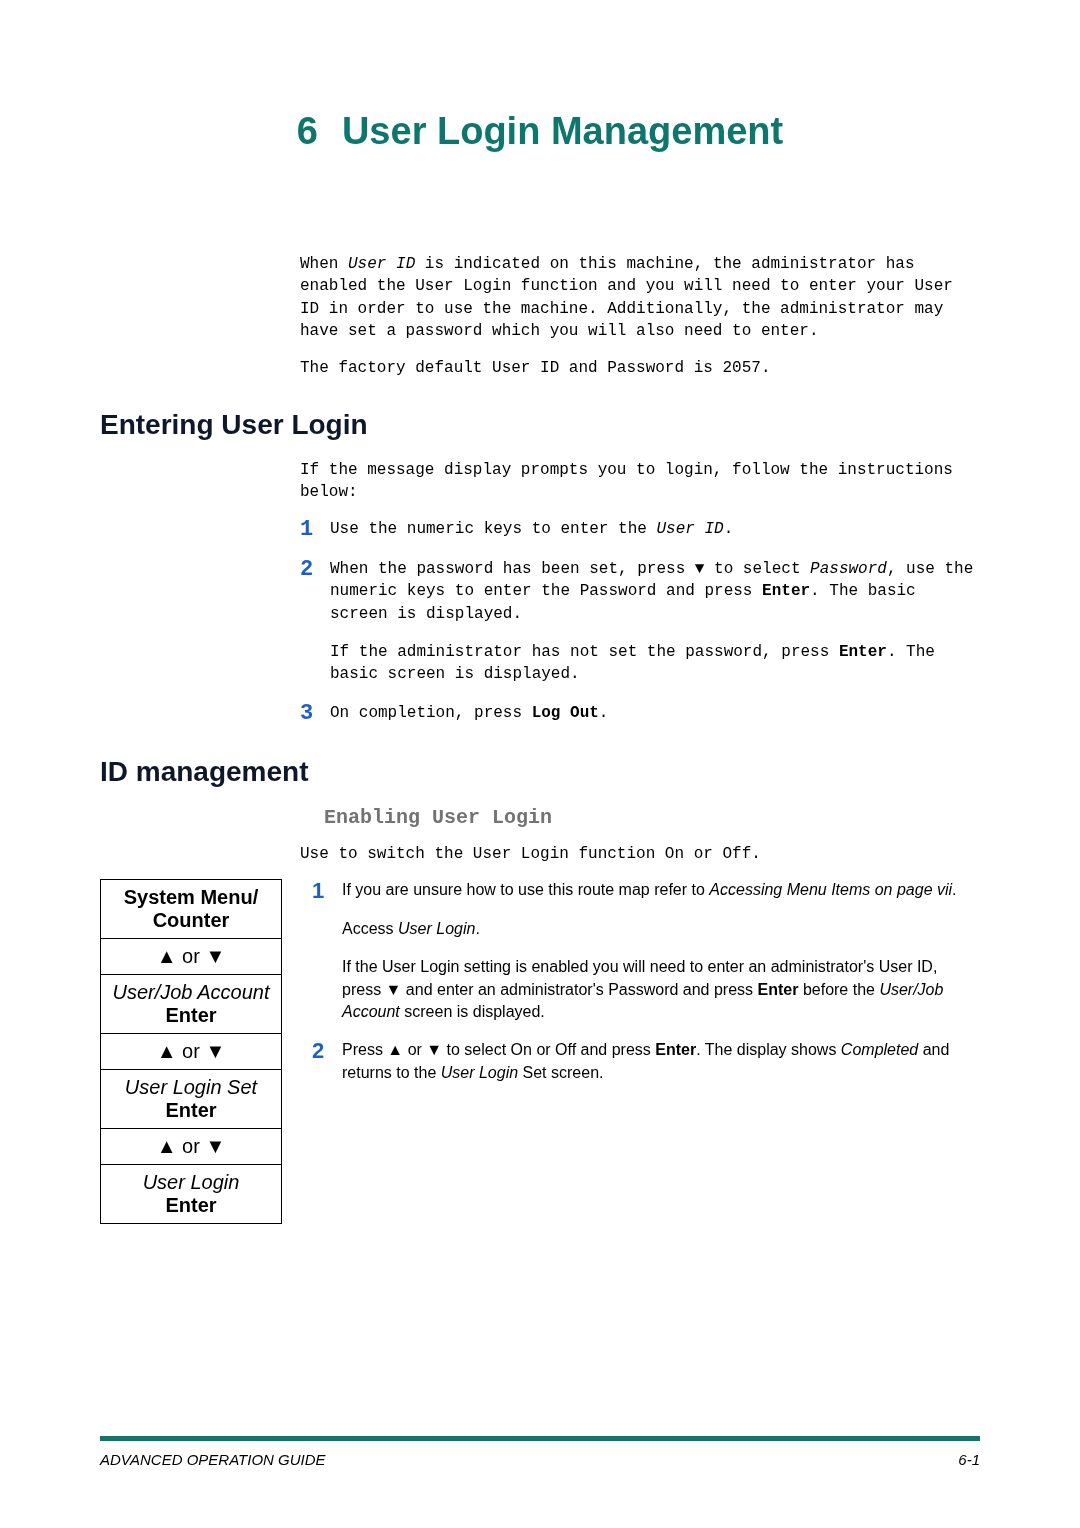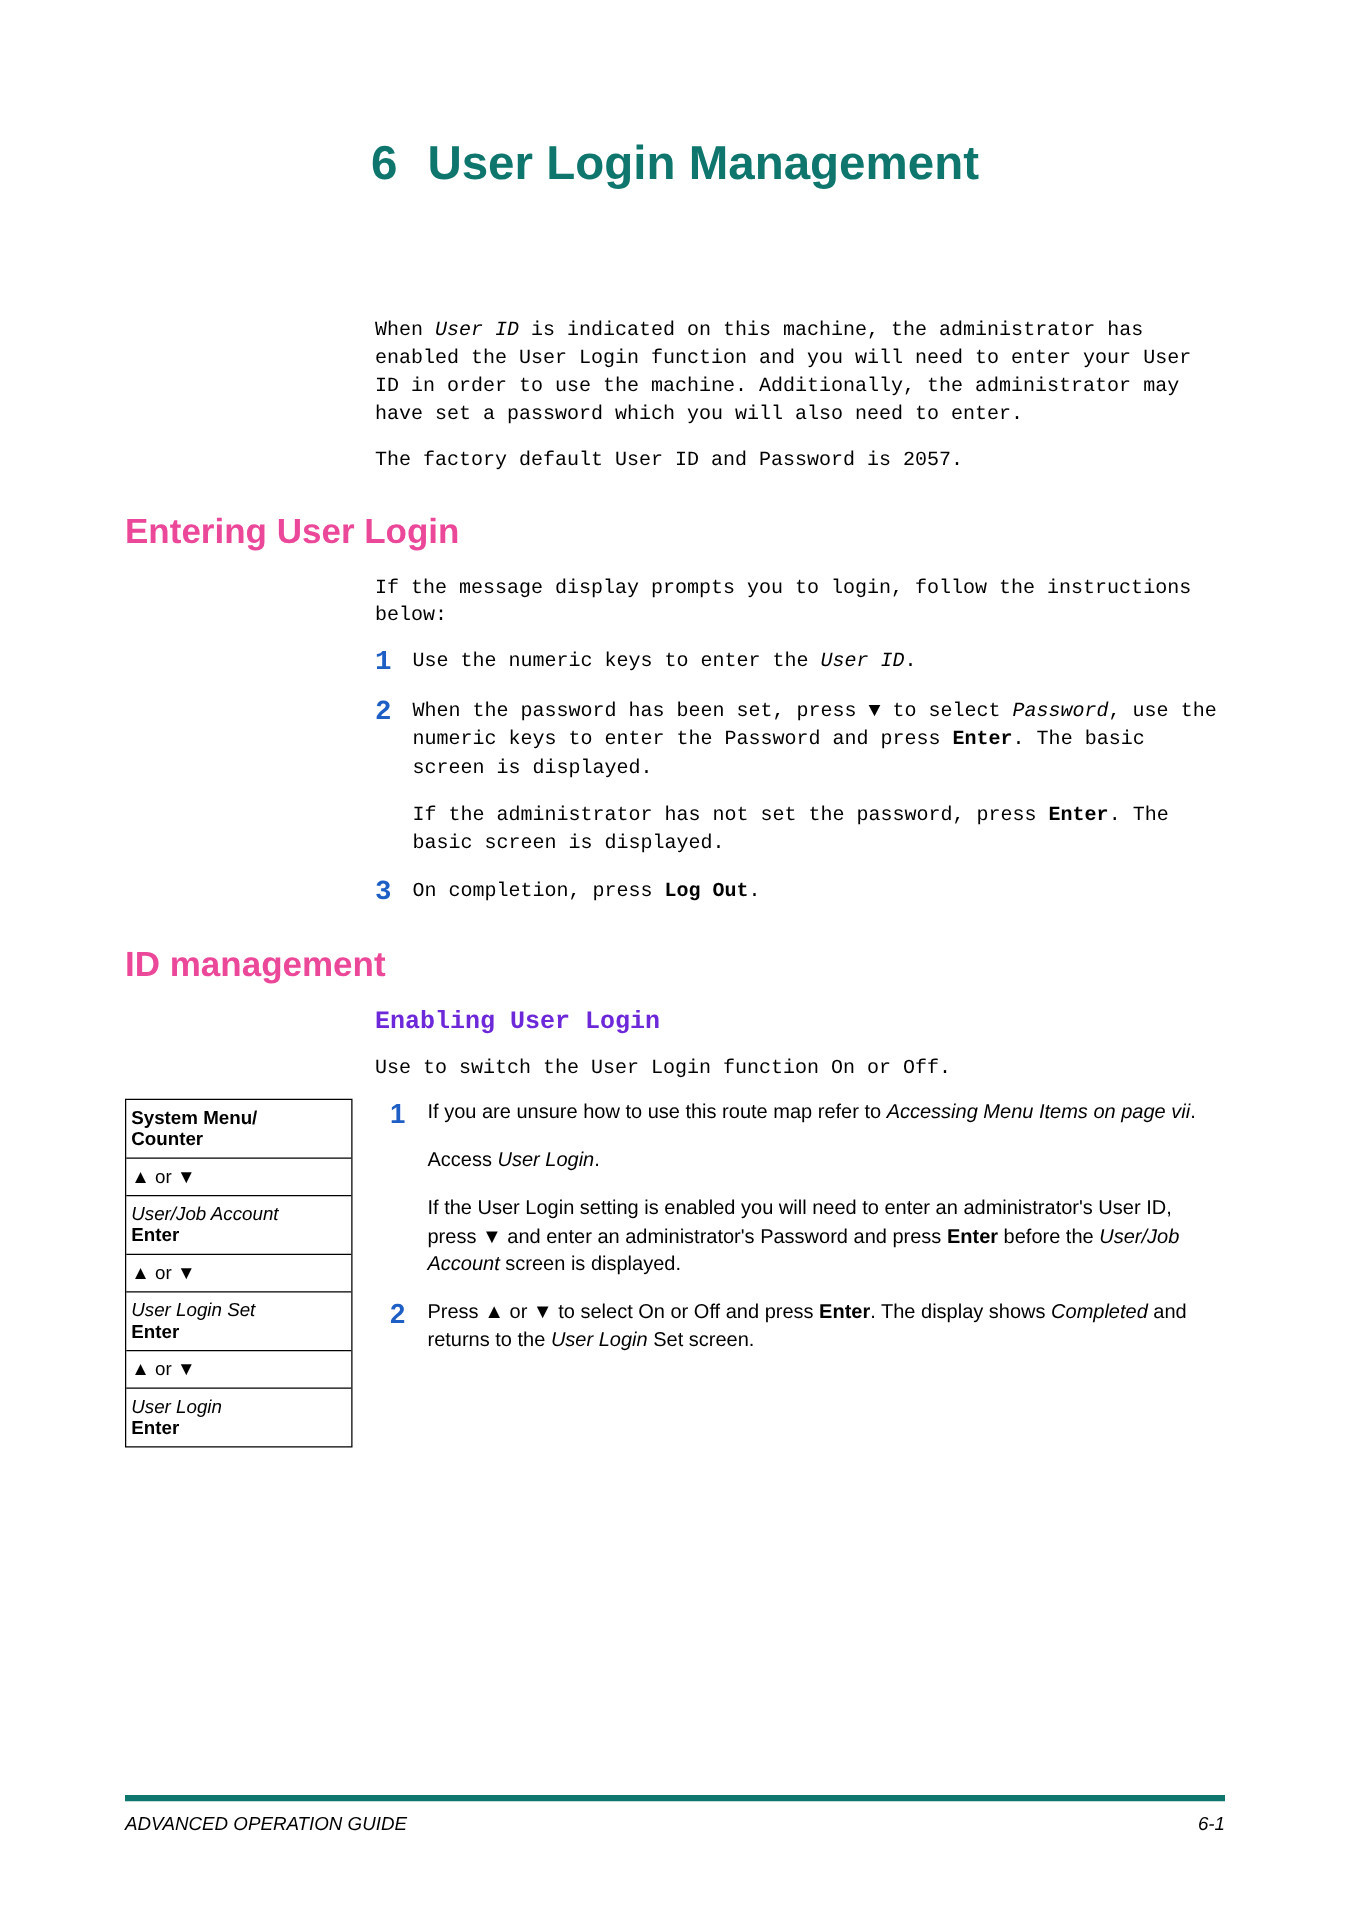--- a/index.html
+++ b/index.html
@@ -34,30 +34,31 @@
       font-family: Liberation Mono, monospace;
     }
     p {
       font-size: 16px;
       line-height: 1.4;
       margin: 0 0 14px 0;
     }
     .section-h1 {
       font-size: 28px;
       font-weight: bold;
-      color: #ec4899;
+      color: #0f172a;
       margin-top: 30px;
       margin-bottom: 18px;
     }
     .section-h2 {
       font-size: 20px;
       font-weight: bold;
-      color: #6d28d9;
+      color: #737373;
       margin-top: 18px;
       margin-bottom: 14px;
+      margin-left: 24px;
     }
     .italic {
       font-style: italic;
     }
     .bold {
       font-weight: bold;
     }
     .step-list {
       list-style: none;
       padding: 0;
@@ -89,21 +90,22 @@
     }
     .two-col {
       display: flex;
       align-items: flex-start;
       gap: 30px;
       margin-top: 10px;
     }
     .menu-box {
       border: 1px solid #000;
       width: 180px;
-      font-size: 15px;
+      font-size: 20px;
+      text-align: center;
     }
     .menu-row {
       padding: 6px 4px;
     }
     .menu-row.sep {
       border-bottom: 1px solid #000;
     }
     .footer {
       position: absolute;
       bottom: 60px;

